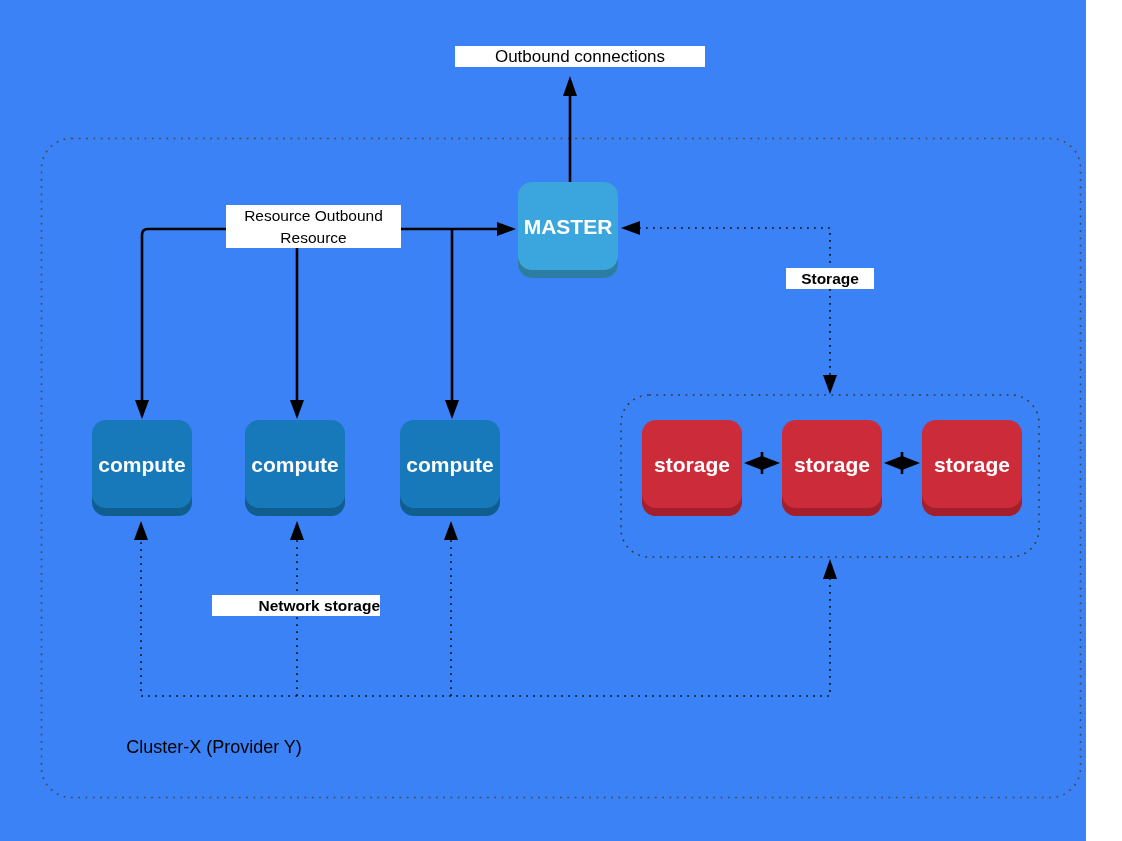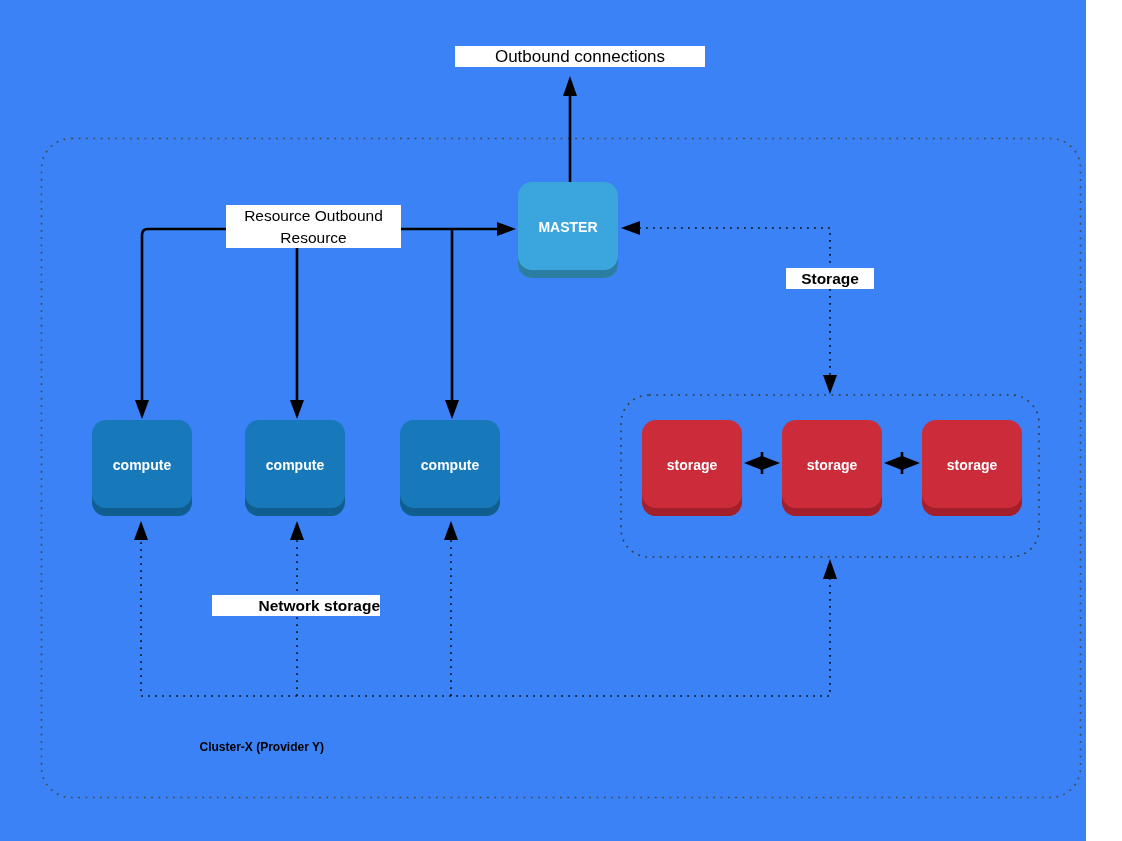--- a/index.html
+++ b/index.html
@@ -4,37 +4,37 @@
 <style>
   html,body{margin:0;padding:0;background:#ffffff;}
   #canvas{
     position:relative;width:1086px;height:841px;background:#3b82f6;overflow:hidden;
     font-family:"Liberation Sans",sans-serif;color:#000;
   }
   #connectors{position:absolute;left:0;top:0;width:1122px;height:841px;}
   .node{
     position:absolute;width:100px;height:96px;border-radius:14px;
     display:flex;align-items:center;justify-content:center;
-    color:#ffffff;font-weight:bold;font-size:14px;padding-bottom:7px;box-sizing:border-box;
+    color:#ffffff;font-weight:bold;font-size:21px;padding-bottom:7px;box-sizing:border-box;
   }
   .node-master{left:518px;top:182px;background:#3BA5DE;box-shadow:inset 0 -8px 0 #2B7EA1;}
   .node-compute{top:420px;background:#1779BA;box-shadow:inset 0 -8px 0 #0F5E8F;}
   .node-compute.c1{left:92px;}
   .node-compute.c2{left:245px;}
   .node-compute.c3{left:400px;}
   .node-storage{top:420px;background:#CC2B39;box-shadow:inset 0 -8px 0 #A21F2B;}
   .node-storage.s1{left:642px;}
   .node-storage.s2{left:782px;}
   .node-storage.s3{left:922px;}
   .lbl{position:absolute;background:#ffffff;text-align:center;line-height:21px;}
   .lbl-outbound{left:455px;top:46px;width:250px;font-size:17px;}
   .lbl-rm{left:226px;top:205px;width:175px;font-size:15.5px;line-height:21.5px;}
   .lbl-storage{left:786px;top:268px;width:88px;font-size:15.5px;font-weight:bold;}
   .lbl-network{left:212px;top:595px;width:168px;font-size:15.5px;font-weight:bold;text-align:right;}
-  .lbl-cluster{left:104px;top:737px;width:220px;font-size:12px;font-weight:bold;text-align:right;background:transparent;}
+  .lbl-cluster{left:104px;top:737px;width:220px;font-size:18px;font-weight:normal;text-align:center;background:transparent;}
 </style>
 </head>
 <body>
 
 <div id="canvas">
 
   <svg id="connectors" viewBox="0 0 1122 841" xmlns="http://www.w3.org/2000/svg">
 
     <rect x="41.5" y="138.5" width="1039" height="659" rx="30" fill="none" stroke="#4a4a4a" stroke-width="1.6" stroke-dasharray="1.8 5.5"></rect>
 

